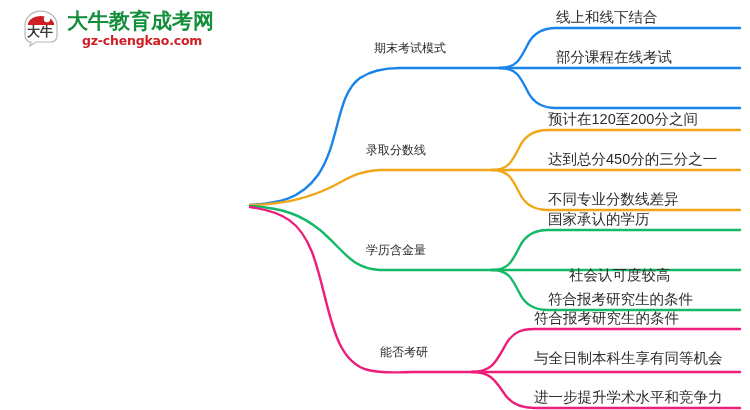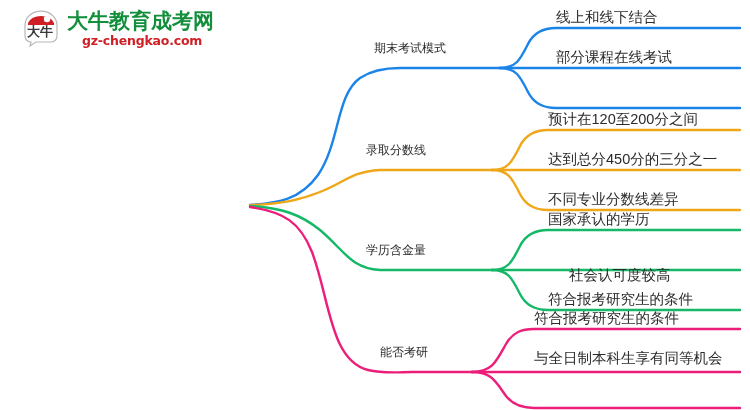--- a/index.html
+++ b/index.html
@@ -151,14 +151,15 @@
   <div class="node node-leaf" style="left:548px; top:112px;">预计在120至200分之间</div>
   <div class="node node-leaf" style="left:548px; top:152px;">达到总分450分的三分之一</div>
   <div class="node node-leaf" style="left:548px; top:192px;">不同专业分数线差异</div>
 
   <div class="node node-leaf" style="left:548px; top:212px;">国家承认的学历</div>
   <div class="node node-leaf" style="left:569px; top:252px;margin-top:16px;">社会认可度较高</div>
   <div class="node node-leaf" style="left:548px; top:292px;">符合报考研究生的条件</div>
 
   <div class="node node-leaf" style="left:534px; top:311px;">符合报考研究生的条件</div>
   <div class="node node-leaf" style="left:534px; top:351px;">与全日制本科生享有同等机会</div>
+  <div class="node node-leaf" style="left:534px; top:390px;">进一步提升学术水平和竞争力</div>
 
 </div>
 
 </body></html>

